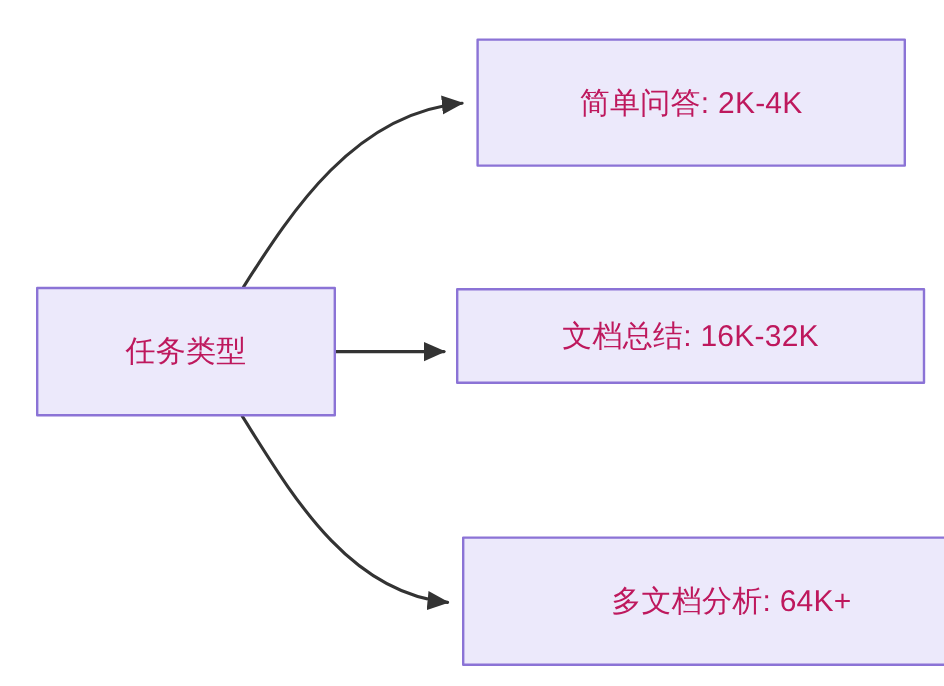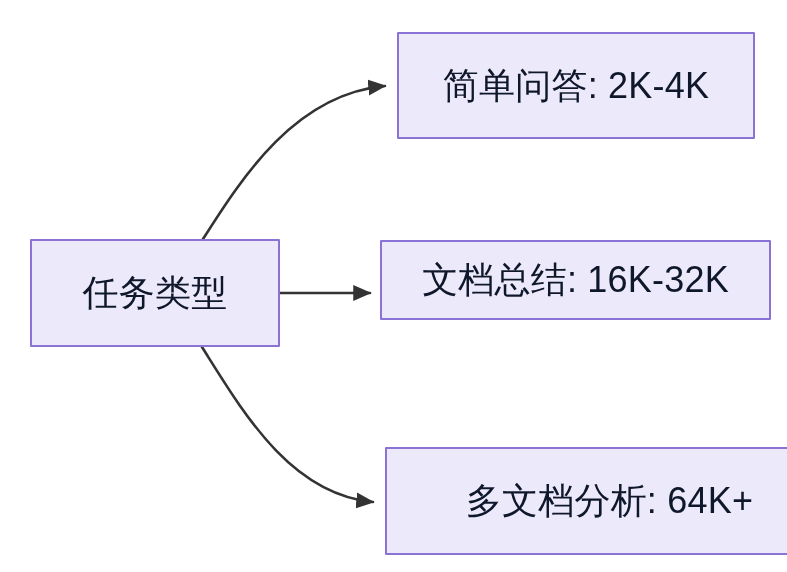--- a/index.html
+++ b/index.html
@@ -30,22 +30,22 @@
     box-sizing: border-box;
     background: #ece9fb;
     border: 2.5px solid #8b73d6;
     border-radius: 1px;
     display: flex;
     align-items: center;
     justify-content: center;
     text-align: center;
   }
   .node-label {
-    color: #0f172a;
-    font-size: 36px;
+    color: #be185d;
+    font-size: 25px;
     line-height: 1.2;
     letter-spacing: 0.2px;
     white-space: nowrap;
   }
   #node-root      { left: 30px;  top: 239px; width: 250px; height: 108px; }
   #node-simple-qa { left: 397px; top: 32px;  width: 358px; height: 107px; }
   #node-doc-sum   { left: 380px; top: 240px; width: 391px; height: 80px; }
   #node-multi-doc { left: 385px; top: 447px; width: 449px; height: 108px; }
 </style>
 </head>

